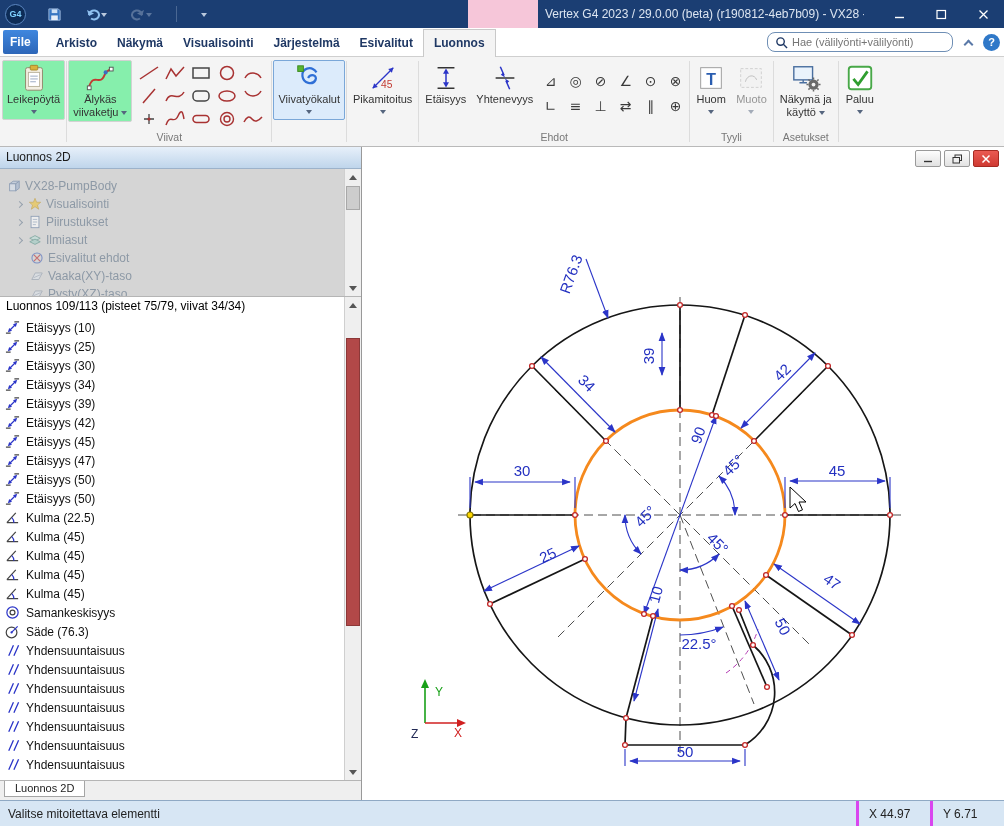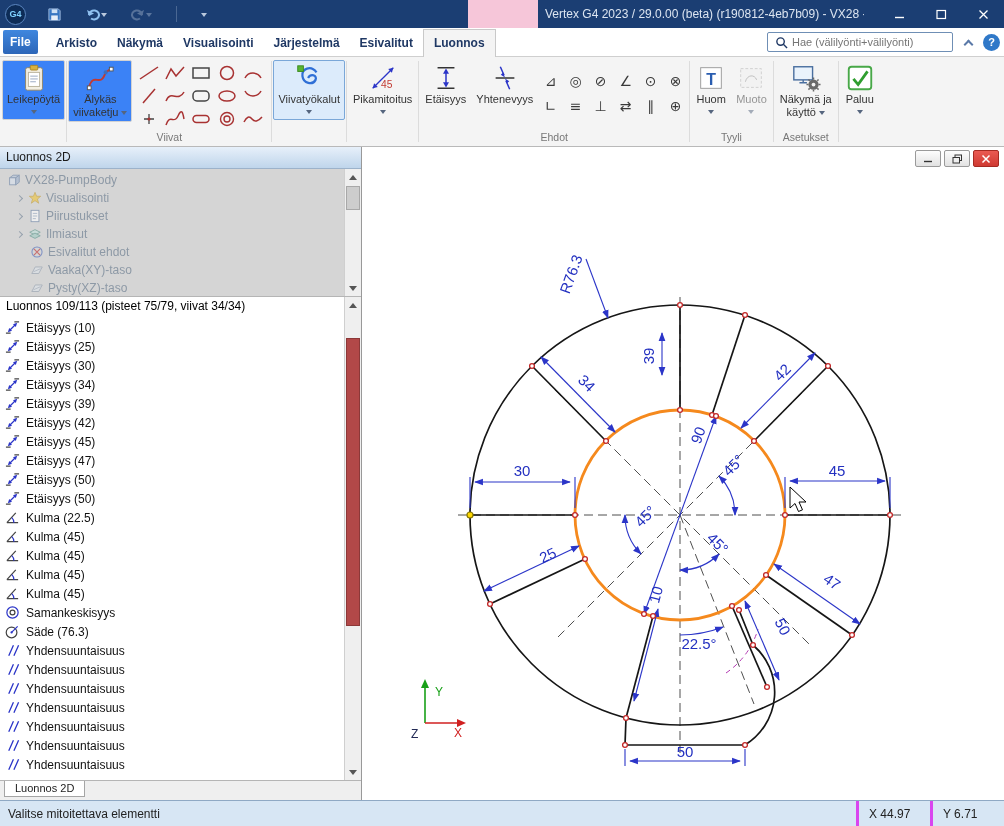--- a/index.html
+++ b/index.html
@@ -24,50 +24,50 @@
   .winbtns{position:absolute;right:0;top:0;display:flex;height:28px;z-index:3}
   .wbtn{width:42px;height:28px;display:flex;align-items:center;justify-content:center}
 
   
   .menubar{position:relative;height:29px;background:#fff;display:flex;align-items:flex-end;border-bottom:1px solid #cfcfcf}
   .tab{padding:0 10px;height:26px;line-height:26px;color:#1f3864;font-weight:bold;font-size:12px}
   .tab.file{background:linear-gradient(#3f87de,#2d66b8);color:#fff;padding:0 7px;border-radius:2px;
             margin:0 8px 2px 3px;height:24px;line-height:24px}
   .tab.active{background:#f4f4f4;border:1px solid #c9c9c9;border-bottom:none;margin-bottom:-1px;height:28px;line-height:27px}
   .searchwrap{position:absolute;right:4px;bottom:4px;display:flex;align-items:center;gap:6px}
-  .searchbox{display:flex;align-items:center;width:186px;height:20px;border:1px solid #6f8fb5;border-radius:2px;
+  .searchbox{display:flex;align-items:center;width:186px;height:20px;border:1px solid #6f8fb5;border-radius:8px;
              background:#fff;padding:0 7px;gap:4px}
   .searchbox input{border:none;outline:none;flex:1;font-size:11px;font-family:inherit;color:#333;background:transparent;min-width:0}
   .collapsebtn{width:18px;height:16px;display:flex;align-items:center;justify-content:center}
   .chevup{width:7px;height:7px;border-left:2px solid #5a79a8;border-top:2px solid #5a79a8;transform:rotate(45deg);margin-top:4px}
   .helpbtn{width:17px;height:17px;border-radius:50%;background:#2f78c8;color:#fff;font-weight:bold;font-size:11px;
            display:flex;align-items:center;justify-content:center}
 
   
   .ribbon{height:90px;background:#f4f4f4;border-bottom:1px solid #b9b9b9;display:flex;align-items:stretch;padding:0 2px;overflow:hidden}
   .rgroup{display:flex;flex-direction:column}
   .rbody{flex:1;display:flex;align-items:flex-start;padding-top:3px}
   .rlabel{height:15px;text-align:center;font-size:10.5px;color:#777;line-height:13px;white-space:nowrap}
   .rsep{width:1px;background:#dcdcdc;margin:4px 1px}
   .rbtn{display:flex;flex-direction:column;align-items:center;padding:2px 4px;border:1px solid transparent;border-radius:2px}
   .rbtn .bic{width:30px;height:30px;display:block}
   .blabel{font-size:11px;color:#333;line-height:13px;white-space:nowrap;display:flex;align-items:center;gap:3px;justify-content:center}
-  .framed{border-color:#d2d2d2;background:#3b82f6}
+  .framed{border-color:#d2d2d2;background:#86efac}
   .sel{border-color:#7aa7d8;background:#dcebfb}
   .disabledbtn{opacity:.5}
   .igrid{display:grid;grid-template-columns:repeat(5,26px);grid-auto-rows:23px;margin:1px 4px 0 4px;align-items:center;justify-items:center}
   .icell svg{display:block}
   .ggrid{display:grid;grid-template-columns:repeat(6,25px);grid-auto-rows:25px;margin-top:8px;align-items:center;justify-items:center}
   .gcell{font-family:"DejaVu Sans",sans-serif;font-size:14px;color:#3a3a3a;line-height:1}
 
   
   .content{display:flex;height:653px}
   .panel{width:362px;display:flex;flex-direction:column;border-right:1px solid #999;background:#fff}
   .phead{height:22px;background:linear-gradient(#e7f0fa,#bfd5eb);border-bottom:1px solid #9cb2ca;line-height:21px;padding-left:6px;color:#1a1a1a}
-  .tree{position:relative;height:128px;background:#d5d5d5;overflow:hidden;border-bottom:1px solid #b5b5b5;padding-top:2px}
+  .tree{position:relative;height:128px;background:#d5d5d5;overflow:hidden;border-bottom:1px solid #b5b5b5;padding-top:8px}
   .trow{display:flex;align-items:center;height:18px;padding-left:7px;gap:4px;color:#8d99a6}
   .trow.indent{padding-left:17px}
   .chev{width:5px;height:5px;border-right:1.6px solid #97a2ae;border-bottom:1.6px solid #97a2ae;transform:rotate(-45deg);margin-right:2px;flex:none}
   .chevsp{width:9px;flex:none}
   .tic{width:14px;height:14px;opacity:.6;flex:none}
   .plist{position:relative;flex:1;background:#fff;overflow:hidden}
   .ltitle{height:19px;line-height:19px;padding-left:6px;color:#000;white-space:nowrap}
   .lrow{display:flex;align-items:flex-end;height:19px;padding-left:5px;gap:6px;color:#111}
   .lic{width:15px;height:15px;flex:none}
   .sbar{position:absolute;top:0;right:0;bottom:0;width:17px;background:#efefef;border-left:1px solid #cfcfcf}

